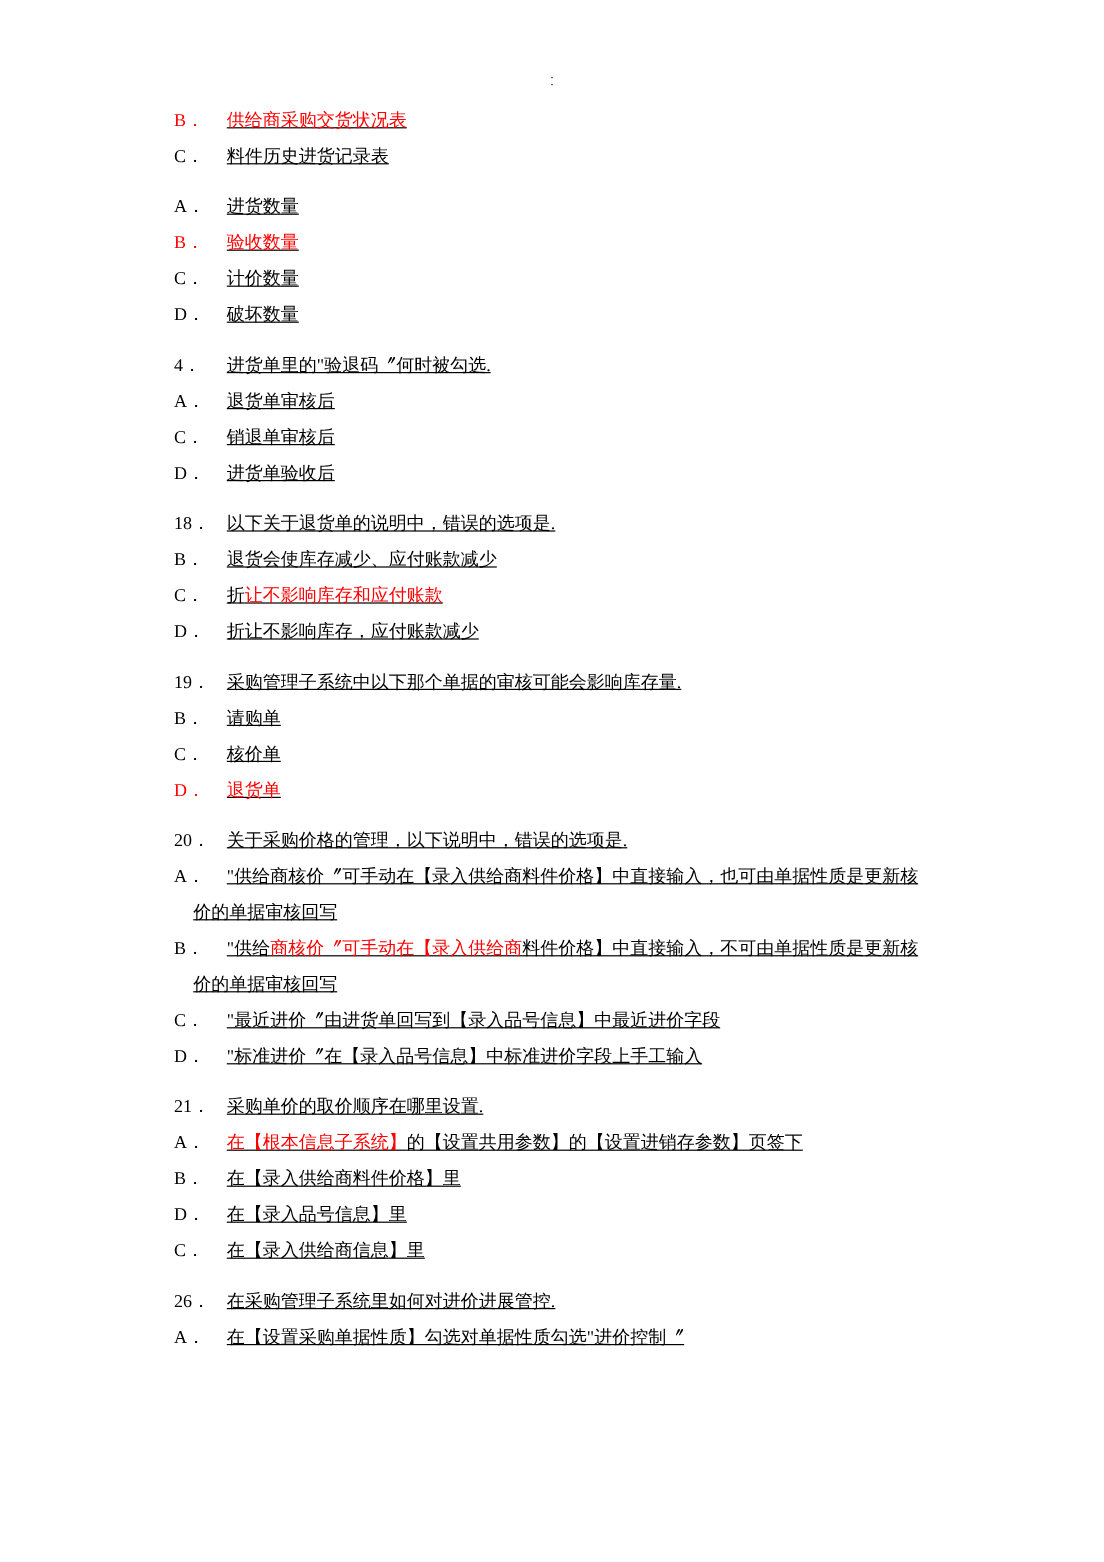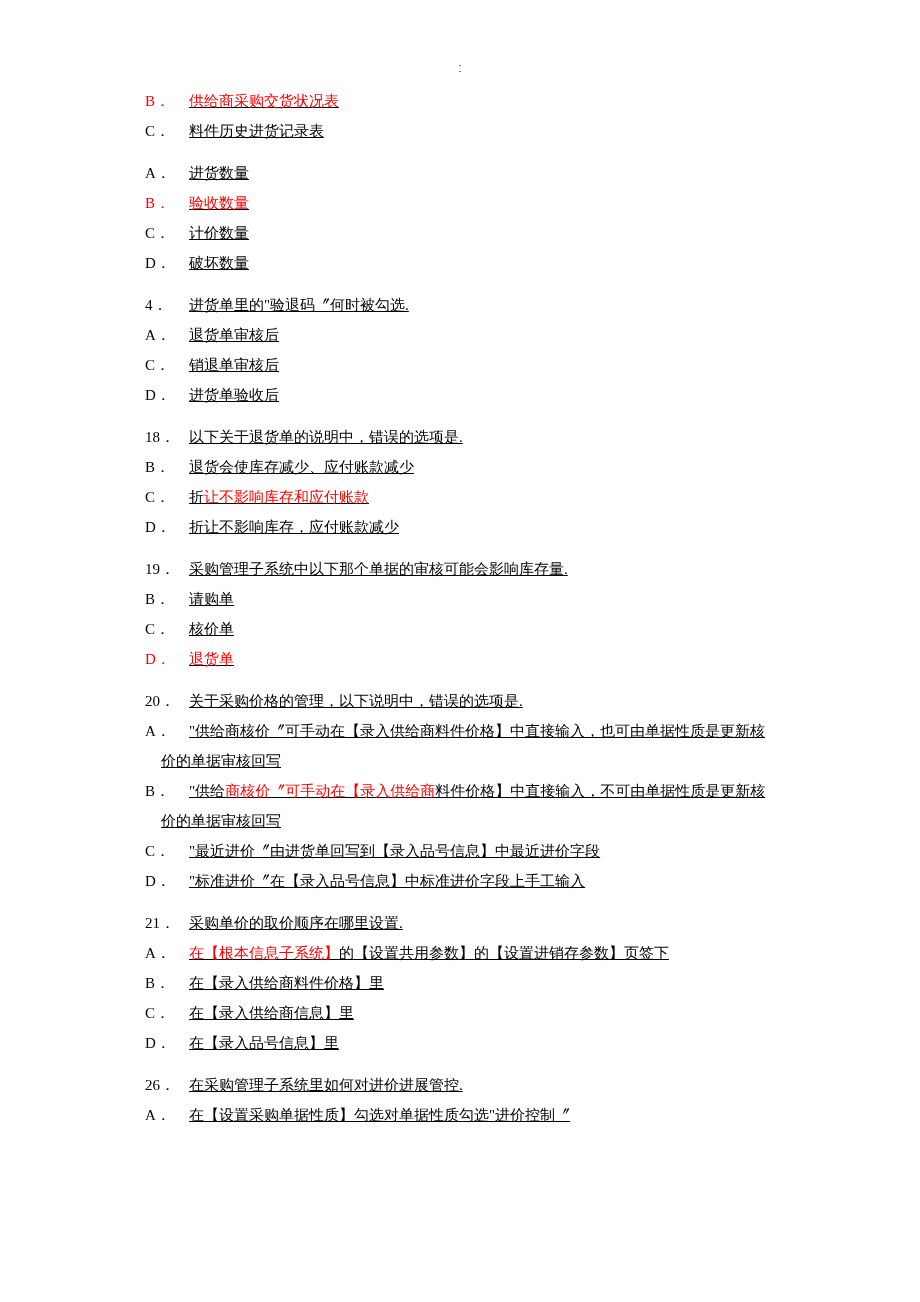--- a/index.html
+++ b/index.html
@@ -97,22 +97,22 @@
     <div class="opt-line"><span class="marker">C．</span><span>"最近进价〞由进货单回写到【录入品号信息】中最近进价字段</span></div>
     <div class="opt-line"><span class="marker">D．</span><span>"标准进价〞在【录入品号信息】中标准进价字段上手工输入</span></div>
   </div>
 
   <div class="q-block">
     <div class="q-line">
       <span class="marker">21．</span><span>采购单价的取价顺序在哪里设置.</span>
     </div>
     <div class="opt-line"><span class="marker">A．</span><span class="red">在【根本信息子系统】</span><span>的【设置共用参数】的【设置进销存参数】页签下</span></div>
     <div class="opt-line"><span class="marker">B．</span><span>在【录入供给商料件价格】里</span></div>
+    <div class="opt-line"><span class="marker">D．</span><span>在【录入品号信息】里</span></div>
     <div class="opt-line"><span class="marker">C．</span><span>在【录入供给商信息】里</span></div>
-    <div class="opt-line"><span class="marker">D．</span><span>在【录入品号信息】里</span></div>
   </div>
 
   <div class="q-block">
     <div class="q-line">
       <span class="marker">26．</span><span>在采购管理子系统里如何对进价进展管控.</span>
     </div>
     <div class="opt-line"><span class="marker">A．</span><span>在【设置采购单据性质】勾选对单据性质勾选"进价控制〞</span></div>
   </div>
 
 </div>

